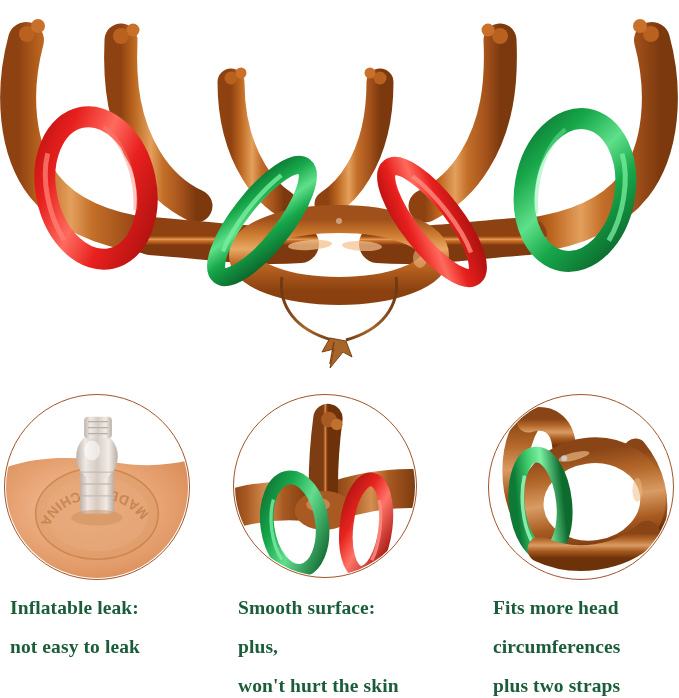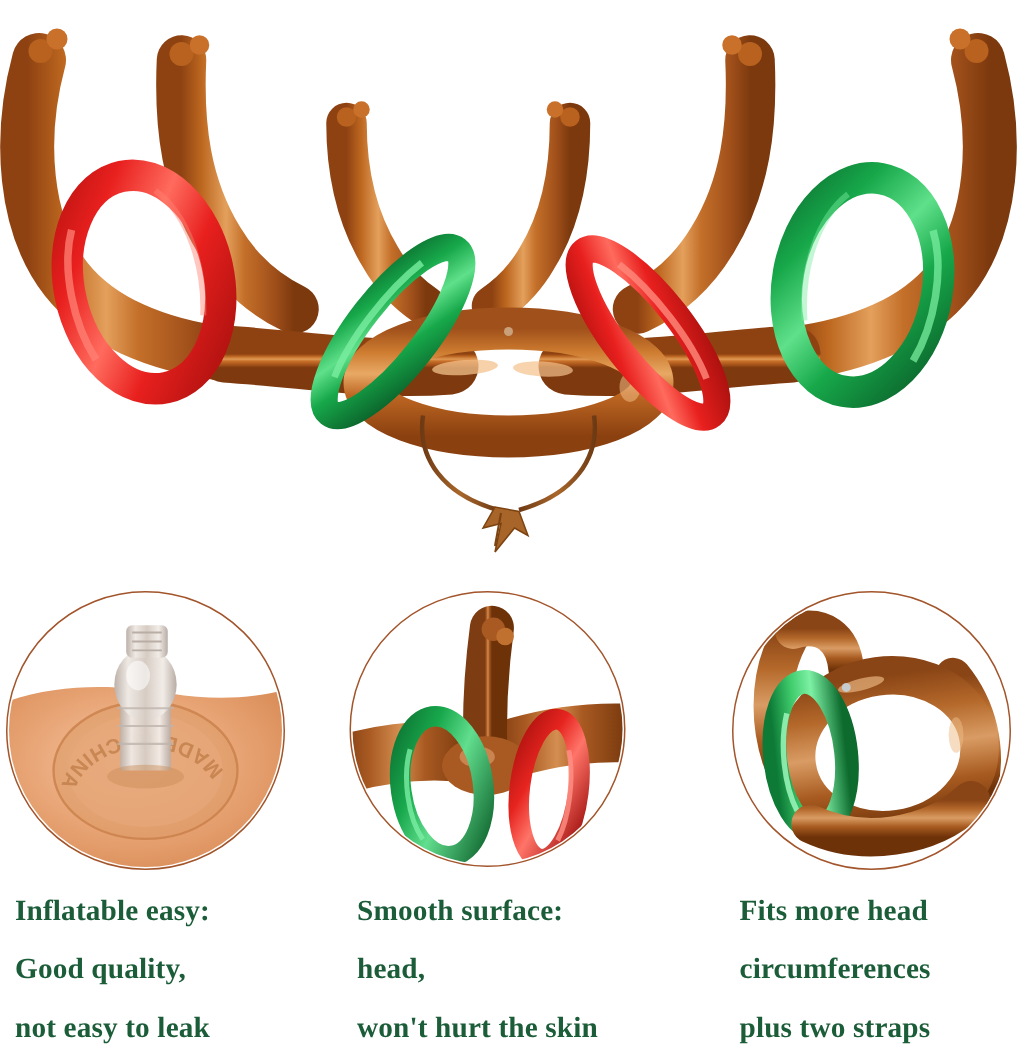--- a/index.html
+++ b/index.html
@@ -240,22 +240,21 @@
 
           <path d="M74 78 L 112 78 M74 90 L 112 90 M74 102 L 112 102" stroke="#BFB4AC" stroke-width="1.4" opacity="0.8" fill="none"></path>
 
           <rect x="80" y="22" width="28" height="22" rx="4" fill="url(#valveG)"></rect>
           <path d="M84 27 L 104 27 M84 33 L 104 33 M84 39 L 104 39" stroke="#B9AEA6" stroke-width="1.3" fill="none"></path>
           <ellipse cx="93" cy="124" rx="26" ry="8" fill="#C98B58" opacity="0.45"></ellipse>
         </g>
       </svg>
     </div>
     <div class="caption">
-      <span class="ln">Inflatable easy:</span>
-      <span class="ln">Good quality,</span>
+      <span class="ln">Inflatable leak:</span>
       <span class="ln">not easy to leak</span>
     </div>
   </div>
 
   <div class="feature f1">
     <div class="thumb">
       <svg viewBox="0 0 186 186" xmlns="http://www.w3.org/2000/svg">
         <defs>
           <linearGradient id="brn2" x1="0" y1="0" x2="1" y2="0">
             <stop offset="0%" stop-color="#7E3C12"></stop>
@@ -301,21 +300,21 @@
 
           <g transform="translate(135,134) rotate(7)">
             <ellipse cx="0" cy="0" rx="20" ry="48" fill="none" stroke="url(#red2)" stroke-width="14"></ellipse>
             <path d="M10 -28 C 16 -10, 16 18, 10 34" fill="none" stroke="#FF9084" stroke-width="3.4" opacity="0.8"></path>
           </g>
         </g>
       </svg>
     </div>
     <div class="caption">
       <span class="ln">Smooth surface:</span>
-      <span class="ln">head,</span>
+      <span class="ln">plus,</span>
       <span class="ln">won't hurt the skin</span>
     </div>
   </div>
 
   <div class="feature f2">
     <div class="thumb">
       <svg viewBox="0 0 186 186" xmlns="http://www.w3.org/2000/svg">
         <defs>
           <linearGradient id="brn3" x1="0" y1="0" x2="0" y2="1">
             <stop offset="0%" stop-color="#8A4516"></stop>

